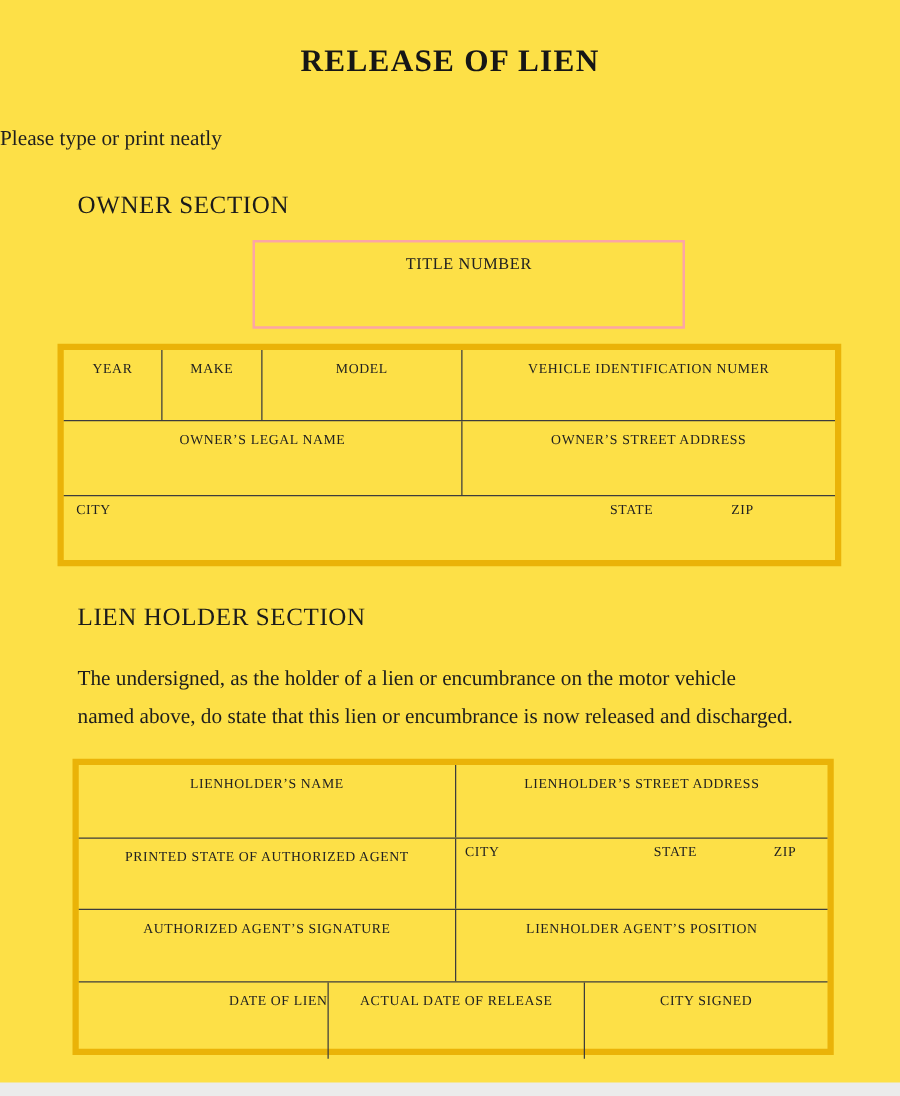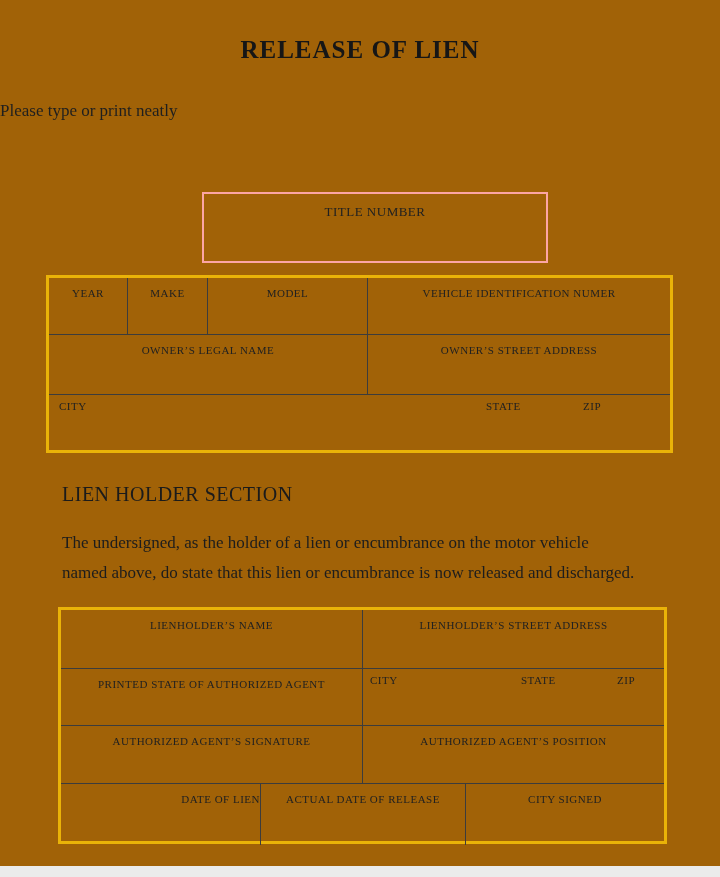--- a/index.html
+++ b/index.html
@@ -1,21 +1,21 @@
 <!DOCTYPE html>
 <html><head>
 <meta charset="utf-8">
 <style>
   html, body { margin: 0; padding: 0; background: #ffffff; }
 
   .page {
     position: relative;
     width: 720px;
     height: 877px;
-    background: #a16207;
+    background: #fde047;
     font-family: "Liberation Serif", serif;
     color: #1c1c1c;
     overflow: hidden;
   }
 
   .form-title {
     position: absolute;
     top: 36px; left: 0;
     width: 100%;
     text-align: center;
@@ -57,21 +57,21 @@
 
   .lbl {
     font-size: 11px;
     letter-spacing: 0.5px;
     color: #212121;
     white-space: nowrap;
   }
 
   .form-table {
     position: absolute;
-    border: 3px solid #eab308;
+    border: 5px solid #eab308;
     box-sizing: border-box;
   }
   .owner-table { left: 46px; top: 275px; width: 627px; height: 178px; }
   .lien-table  { left: 58px; top: 607px; width: 609px; height: 237px; }
 
   .trow {
     display: flex;
     box-sizing: border-box;
     border-bottom: 1px solid #3c3c3c;
   }
@@ -104,20 +104,21 @@
   }
 </style>
 </head>
 <body>
 
 <div class="page">
 
   <div class="form-title">RELEASE OF LIEN</div>
   <div class="form-subtitle">Please type or print neatly</div>
 
+  <div class="section-heading owner">OWNER SECTION</div>
 
   <div class="title-number-box">
     <span class="lbl">TITLE NUMBER</span>
   </div>
 
   <div class="form-table owner-table">
     <div class="trow" style="height:57px;">
       <div class="cell" style="width:79px;">
         <span class="lbl">YEAR</span>
       </div>
@@ -172,21 +173,21 @@
         <span class="lbl abs" style="left:7px;">CITY</span>
         <span class="lbl abs" style="left:158px;">STATE</span>
         <span class="lbl abs" style="left:254px;">ZIP</span>
       </div>
     </div>
     <div class="trow" style="height:58px;">
       <div class="cell" style="width:302px;">
         <span class="lbl">AUTHORIZED AGENT’S SIGNATURE</span>
       </div>
       <div class="cell" style="flex:1;">
-        <span class="lbl">AUTHORIZED AGENT’S POSITION</span>
+        <span class="lbl">LIENHOLDER AGENT’S POSITION</span>
       </div>
     </div>
     <div class="trow" style="height:61px;">
       <div class="cell" style="width:200px;text-align:right;">
         <span class="lbl">DATE OF LIEN</span>
       </div>
       <div class="cell" style="width:205px;">
         <span class="lbl">ACTUAL DATE OF RELEASE</span>
       </div>
       <div class="cell" style="flex:1;">

